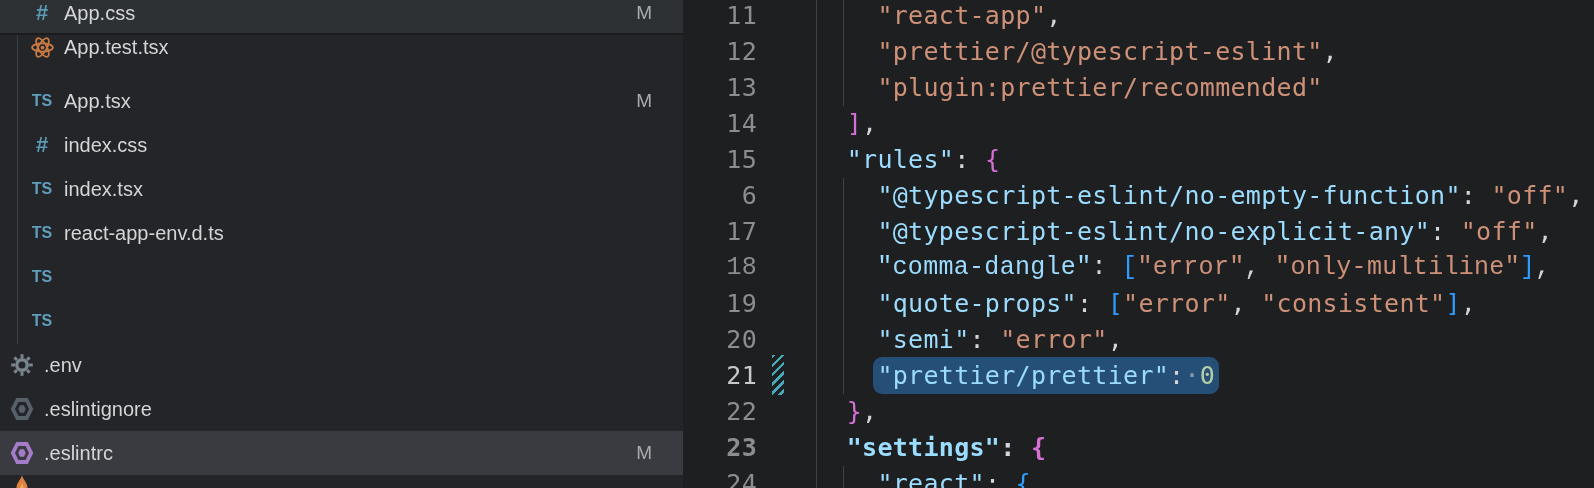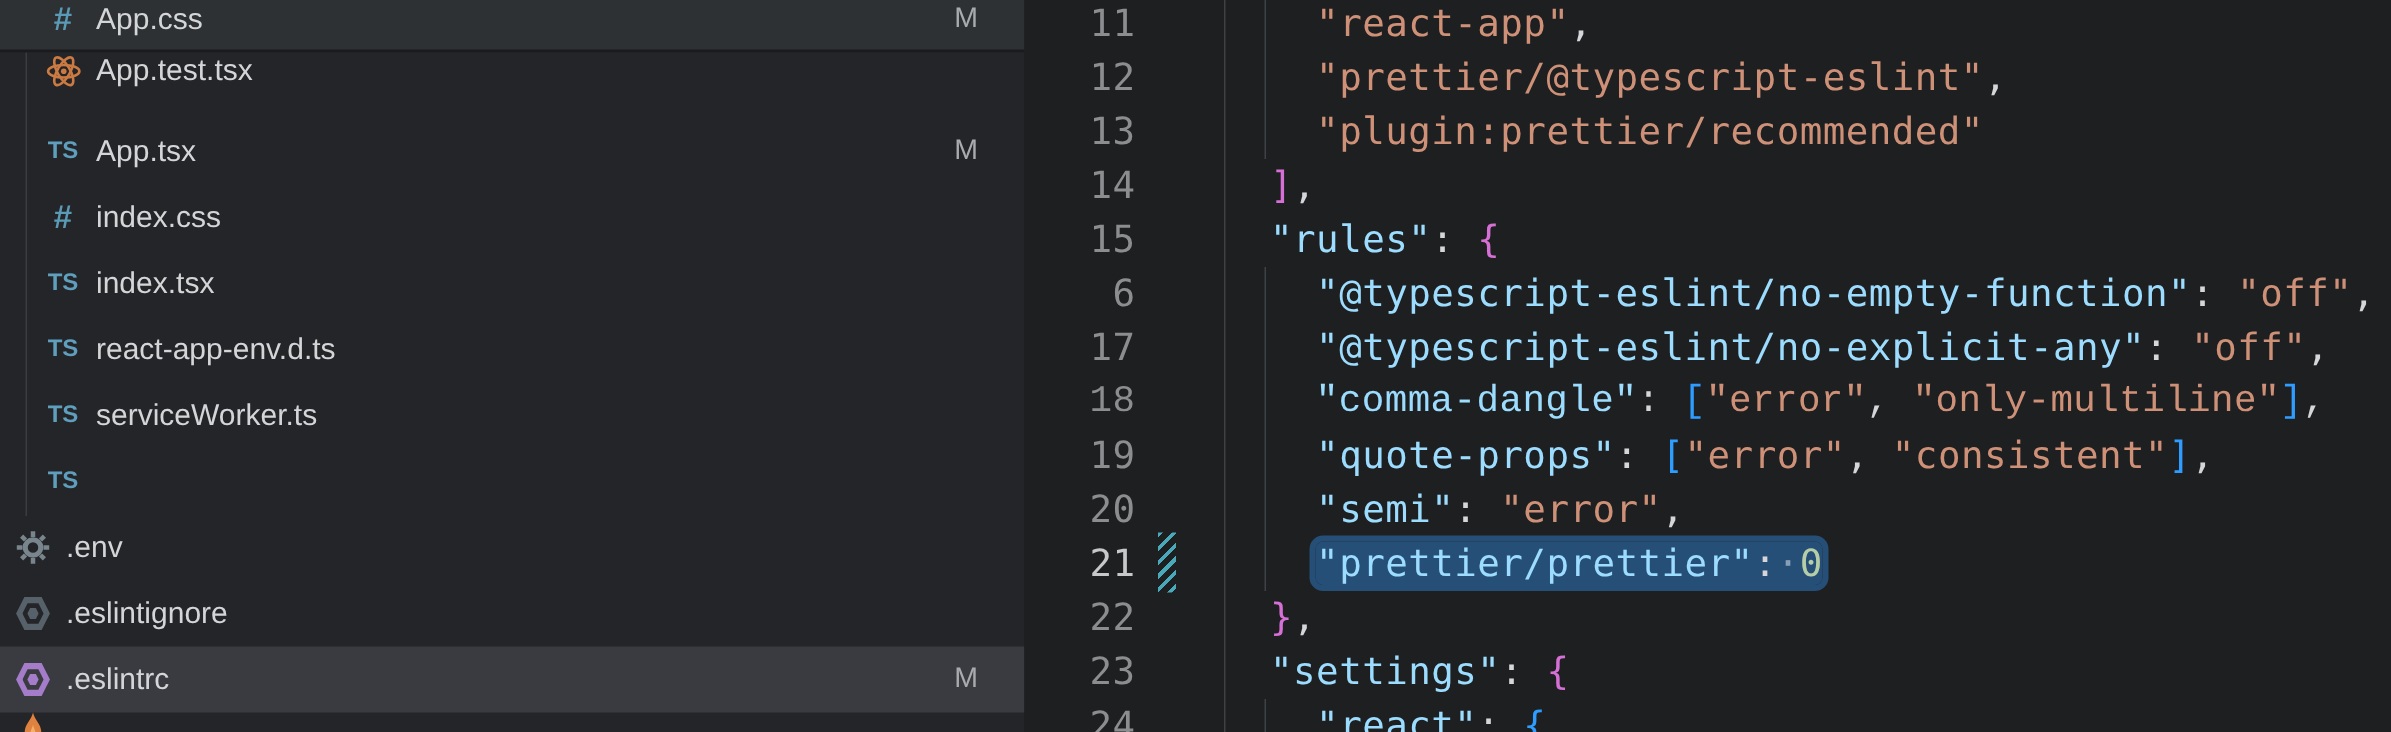--- a/index.html
+++ b/index.html
@@ -87,21 +87,20 @@
         <div class="row" style="top: 211px;">
           <span class="icon ind1">
             <span class="txtic" style="color:#5f9fbd;font-weight:700;font-size:16px">TS</span>
           </span>
           <span class="label ind1">react-app-env.d.ts</span>
         </div>
         <div class="row" style="top: 255px;">
           <span class="icon ind1">
             <span class="txtic" style="color:#5f9fbd;font-weight:700;font-size:16px">TS</span>
           </span>
-          <span class="label ind1">serviceWorker.ts</span>
         </div>
         <div class="row" style="top: 299px;">
           <span class="icon ind1">
             <span class="txtic" style="color:#5f9fbd;font-weight:700;font-size:16px">TS</span>
           </span>
         </div>
         <div class="row" style="top: 343px;">
           <span class="icon ind0">
             <svg width="24" height="24" viewBox="0 0 24 24" fill="none">
               <circle cx="12" cy="12" r="5.2" stroke="#79858c" stroke-width="3.4"></circle>
@@ -204,21 +203,21 @@
         </div>
         <div class="cline" style="top: 358px;">
           <span class="lnum on">21</span>
           <span class="g2"></span>
           <span class="code"><span class="tk-punc">    </span><span class="sel"><span class="tk-key">"prettier/prettier"</span><span class="tk-punc">:</span><span class="tk-dot">·</span><span class="tk-num">0</span></span></span>
         </div>
         <div class="cline" style="top: 394px;">
           <span class="lnum">22</span>
           <span class="code"><span class="tk-punc">  </span><span class="tk-bpink">}</span><span class="tk-punc">,</span></span>
         </div>
-        <div class="cline" style="top: 430px;">
+        <div class="cline" style="top: 430px; font-weight: bold;">
           <span class="lnum">23</span>
           <span class="code"><span class="tk-punc">  </span><span class="tk-key">"settings"</span><span class="tk-punc">: </span><span class="tk-bpink">{</span></span>
         </div>
         <div class="cline" style="top: 466px;">
           <span class="lnum">24</span>
           <span class="g2"></span>
           <span class="code"><span class="tk-punc">    </span><span class="tk-key">"react"</span><span class="tk-punc">: </span><span class="tk-bblue">{</span></span>
         </div>
       </div>
   </main>

